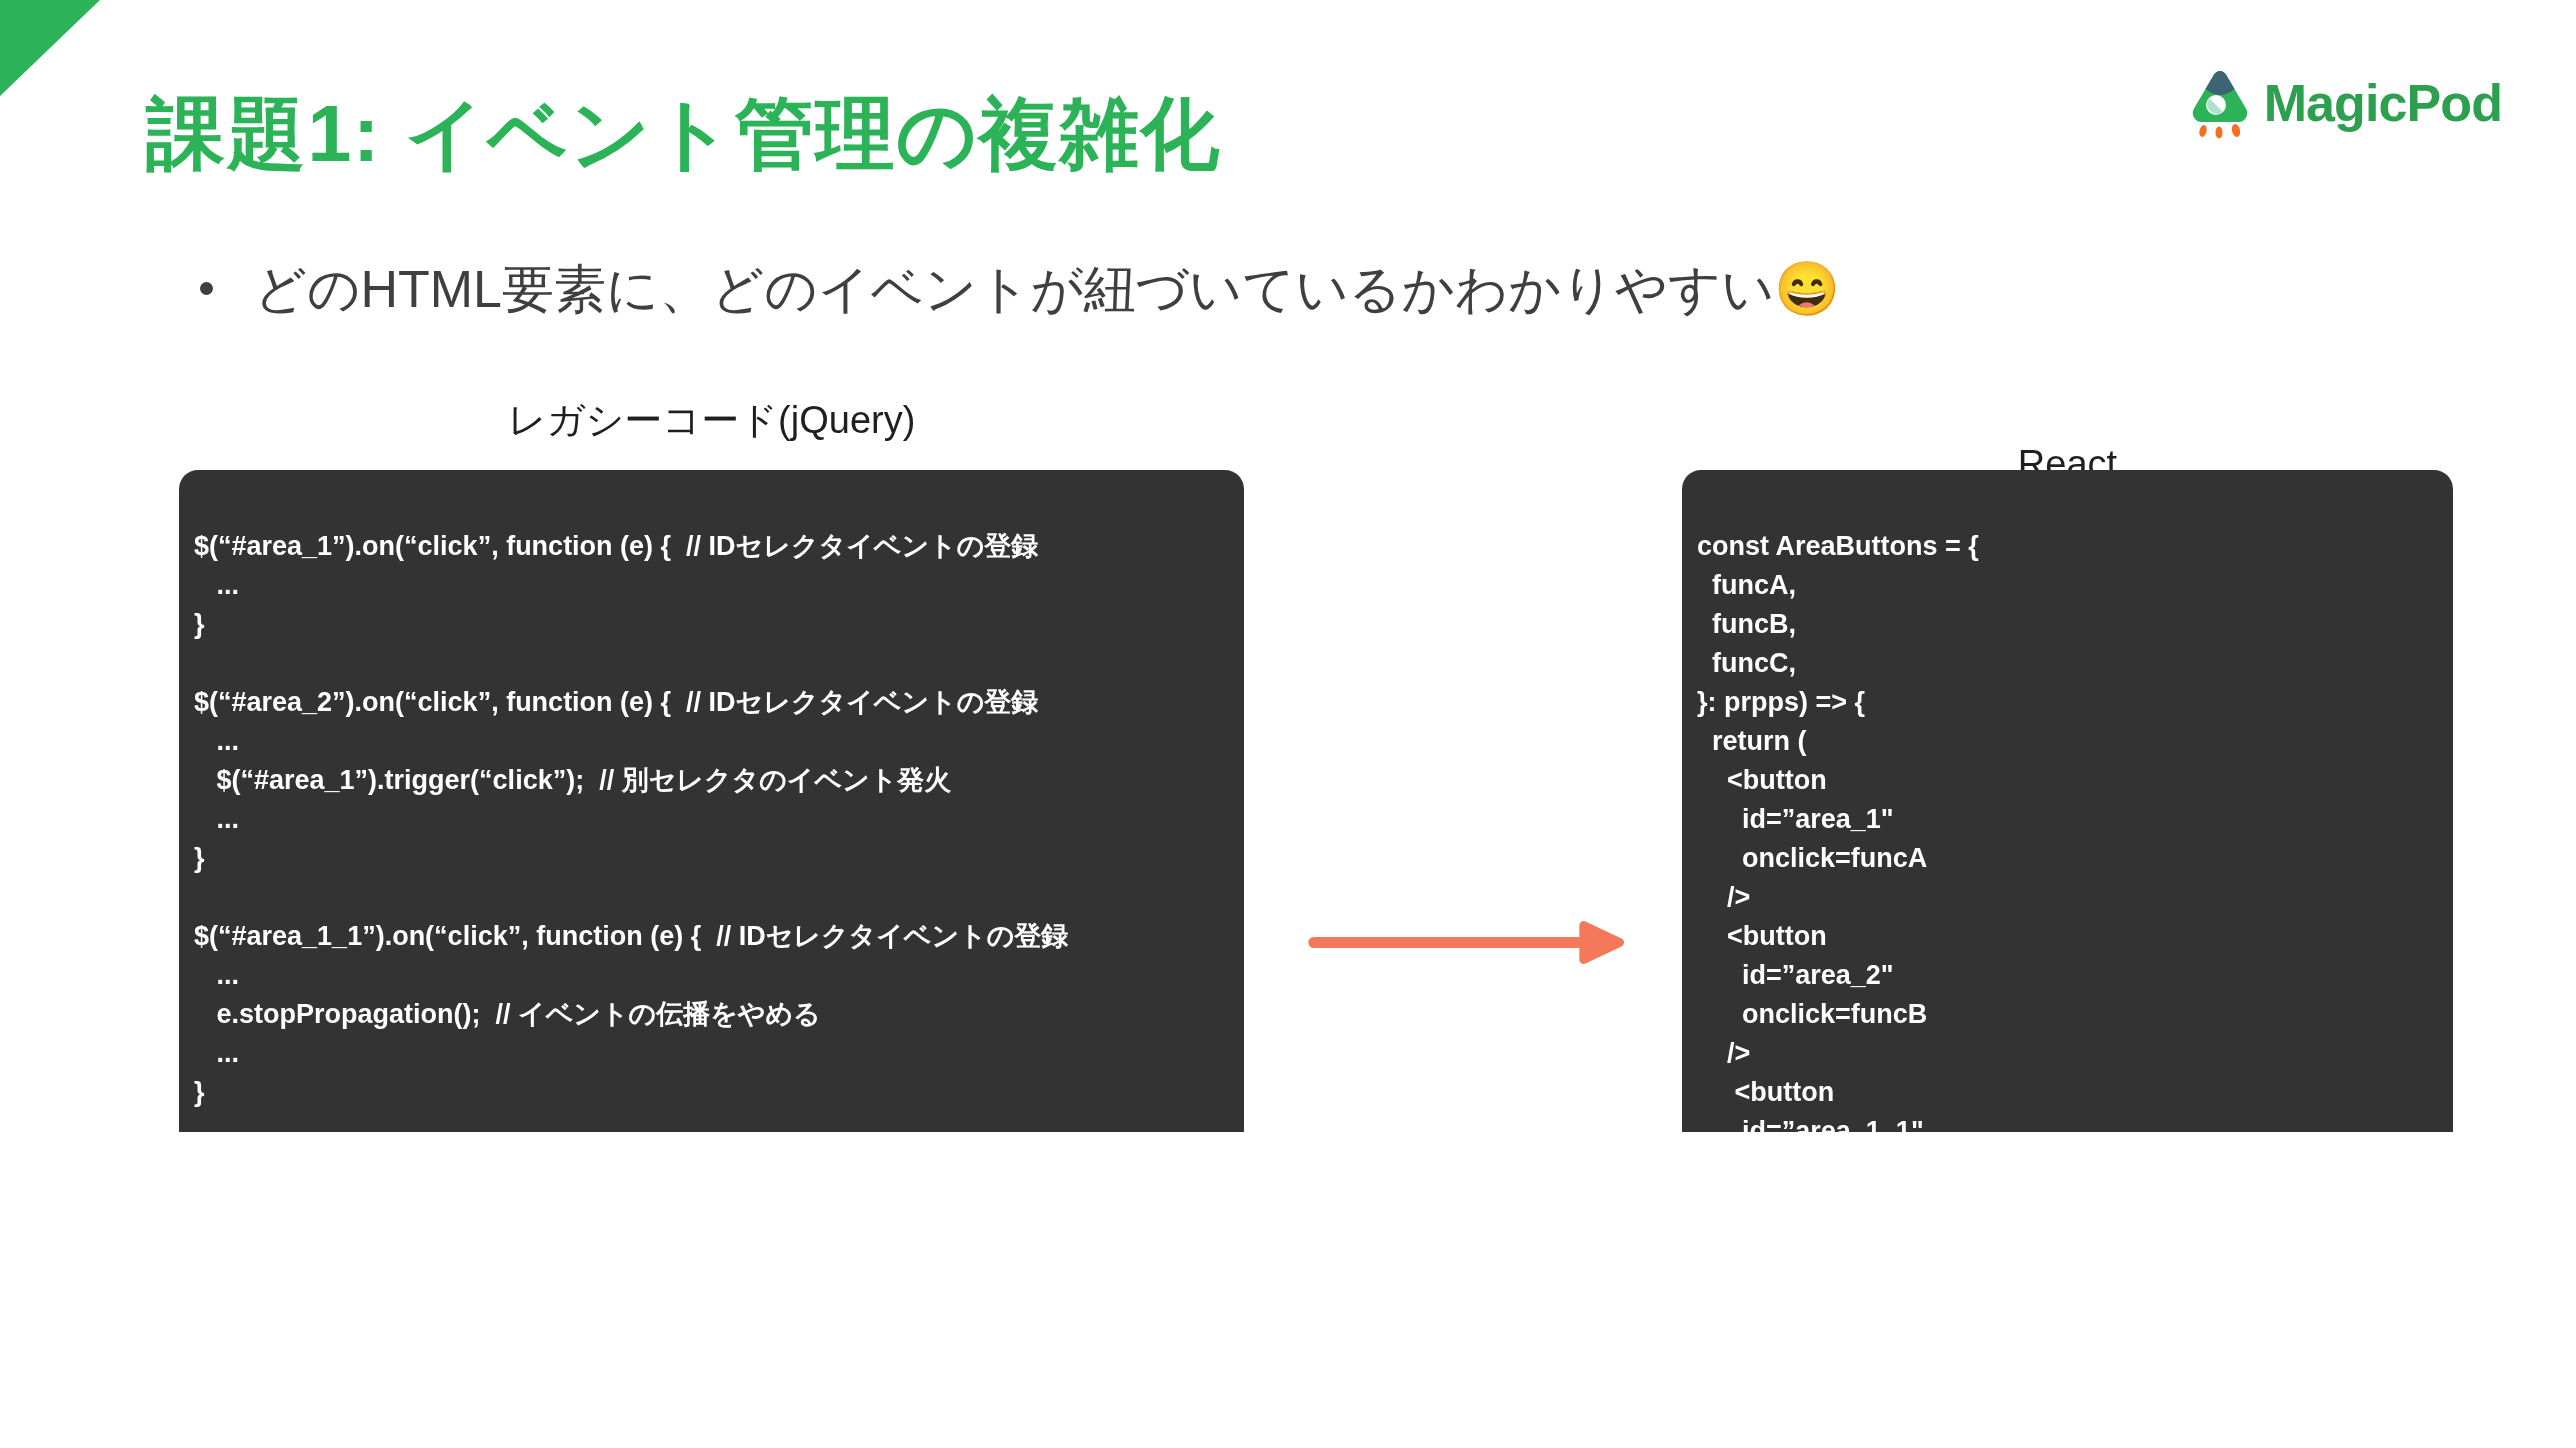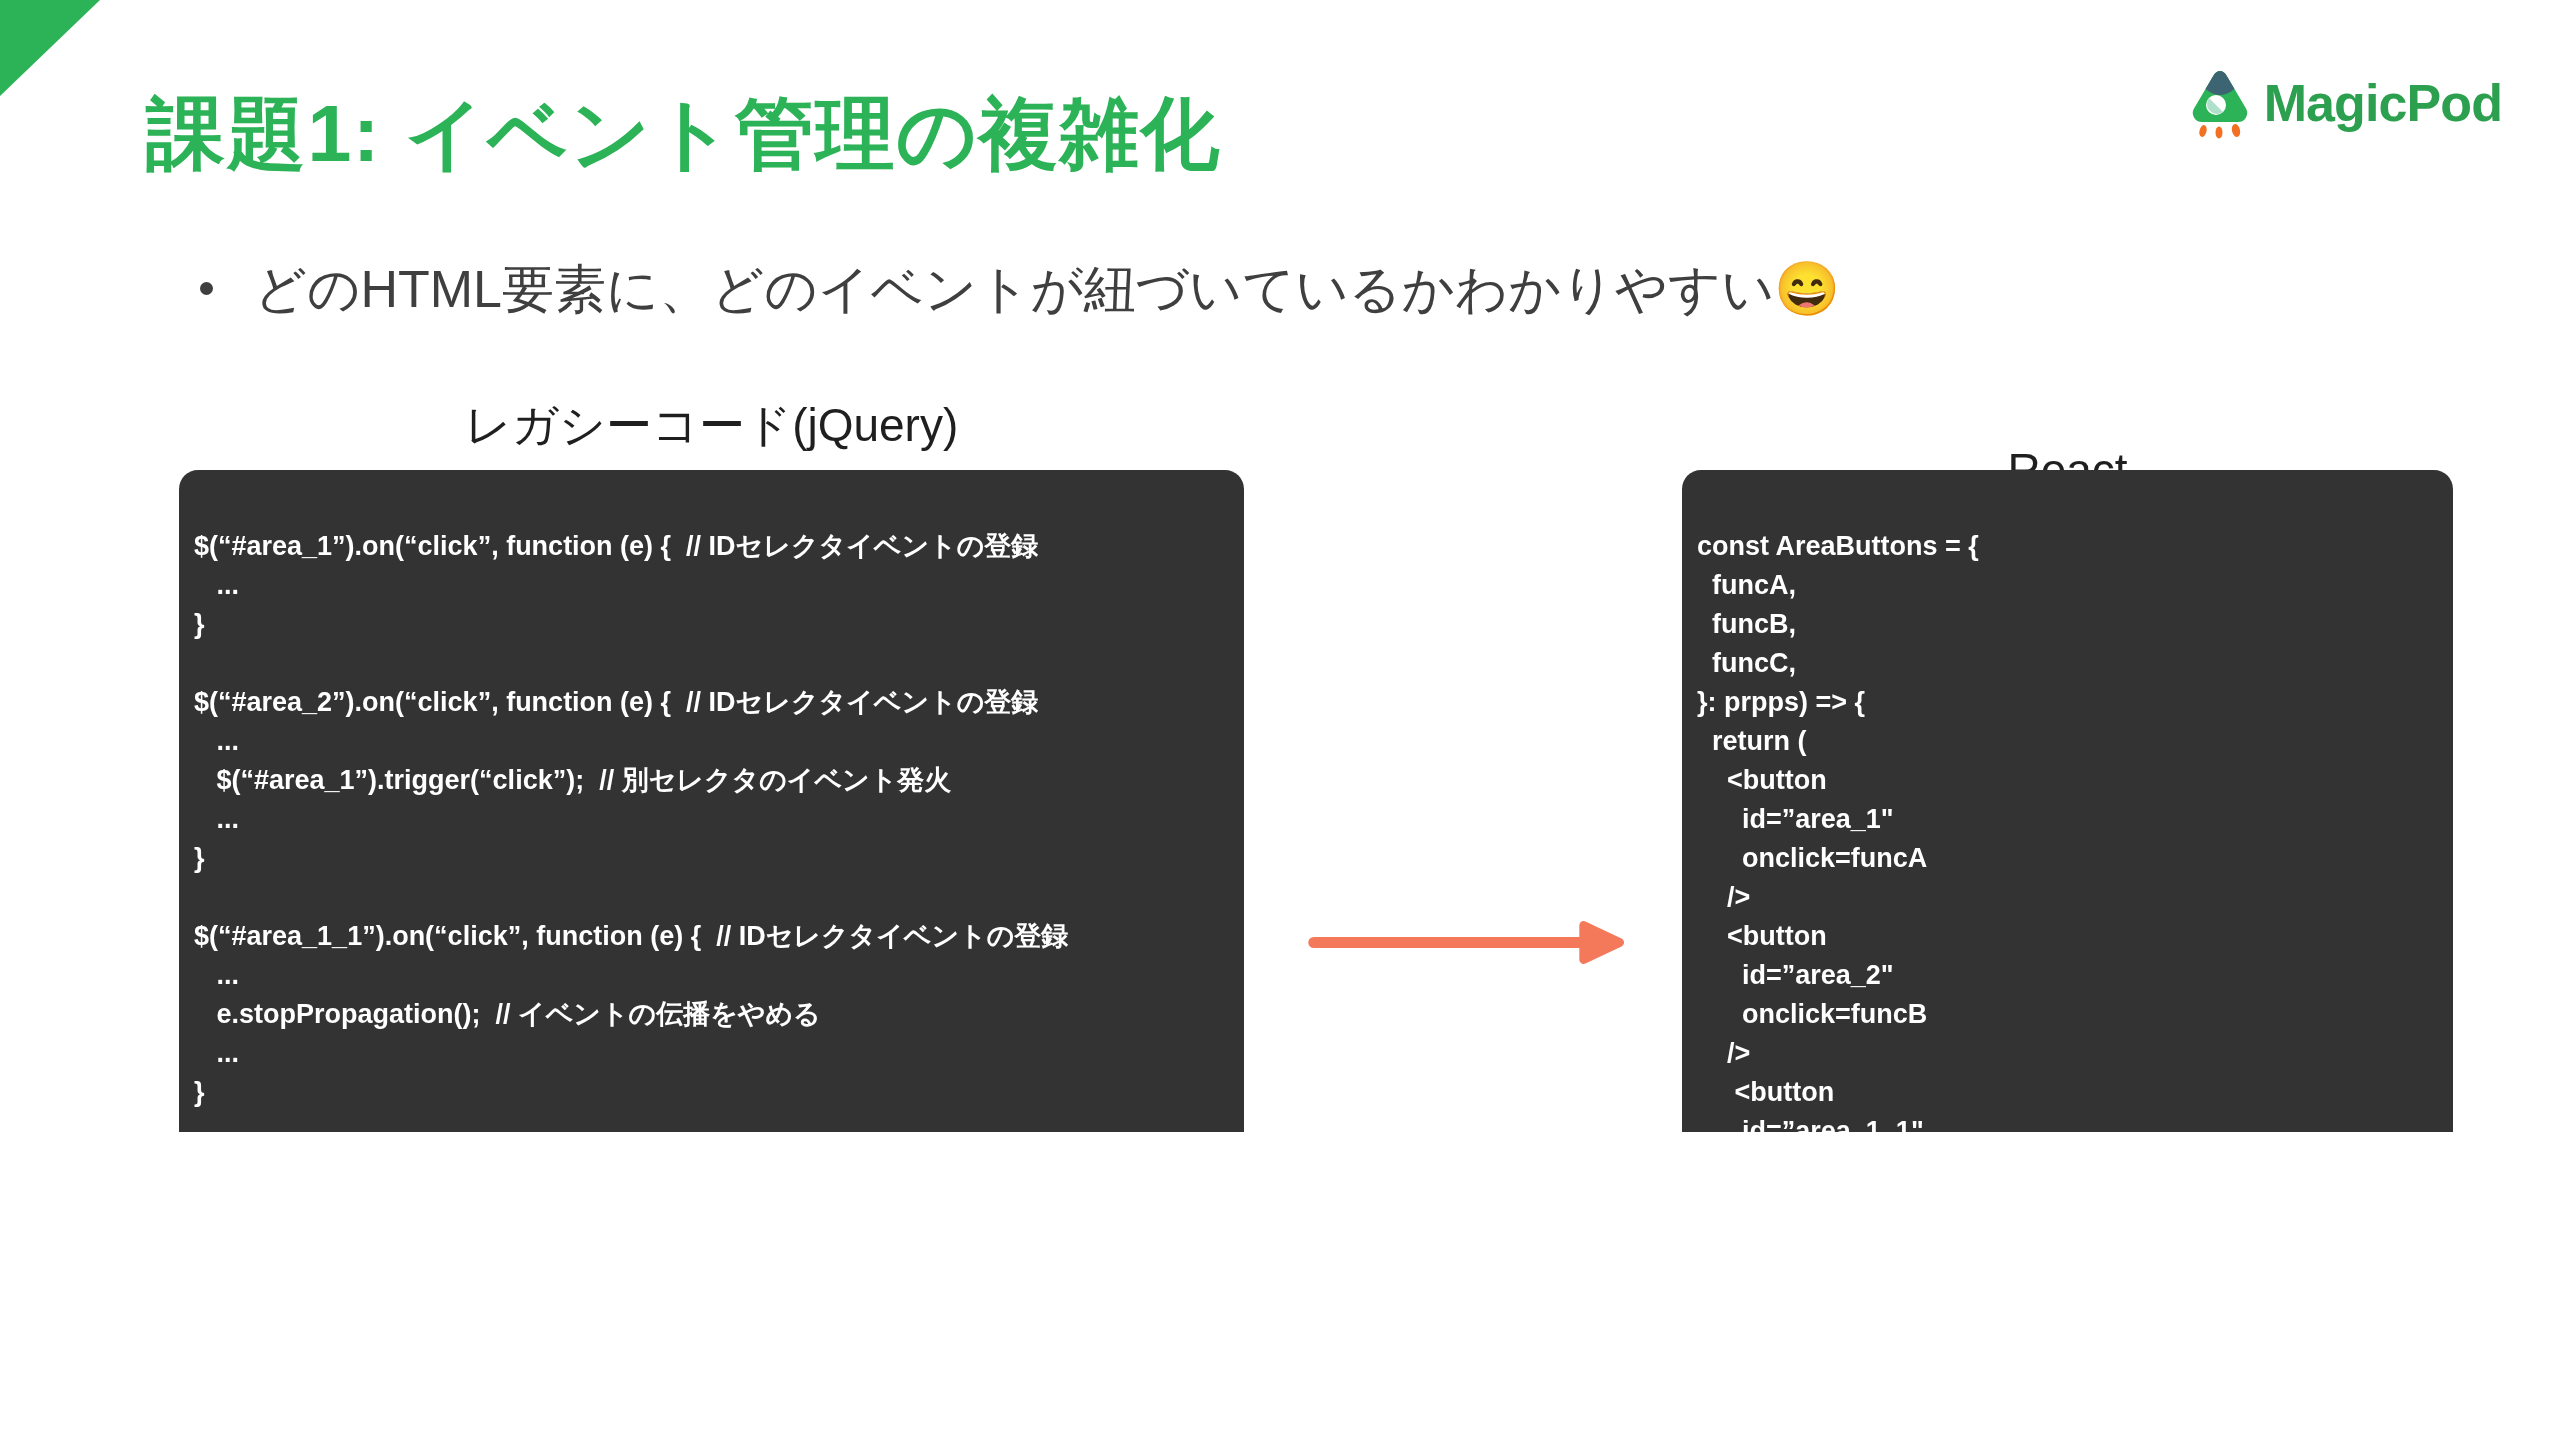--- a/index.html
+++ b/index.html
@@ -21,21 +21,21 @@
   
   .logo{position:absolute;left:2190px;top:67px;display:flex;align-items:center;}
   .logo svg{width:60px;height:72px;display:block;}
   .logo-text{margin-left:13.7px;font-size:52px;font-weight:700;color:#2CA04F;letter-spacing:-0.9px;}
   
   .bullet-row{position:absolute;left:200px;top:256px;display:flex;align-items:flex-start;}
   .bullet-marker{width:13px;height:13px;border-radius:50%;background:#3F3F3F;margin-top:26px;flex:0 0 auto;}
   .bullet-text{margin-left:41px;font-size:52px;line-height:65px;color:#3F3F3F;white-space:nowrap;text-align:right;}
   .bullet-emoji{font-size:53px;line-height:65px;}
   
-  .panel-label{position:absolute;top:395px;font-size:46px;color:#1F1F1F;text-align:center;white-space:nowrap;}
+  .panel-label{position:absolute;top:395px;font-size:38px;color:#1F1F1F;text-align:center;white-space:nowrap;}
   .panel-label.left{left:179px;width:1065px;}
   .panel-label.right{left:1682px;width:771px;margin-top:48px;}
   
   .code-panel{
     position:absolute;top:470px;height:917px;background:#333333;border-radius:19px;
     box-sizing:border-box;padding:57px 26px 26px 15px;z-index:2;
   }
   .code-panel.left{left:179px;width:1065px;}
   .code-panel.right{left:1682px;width:771px;}
   .code{

